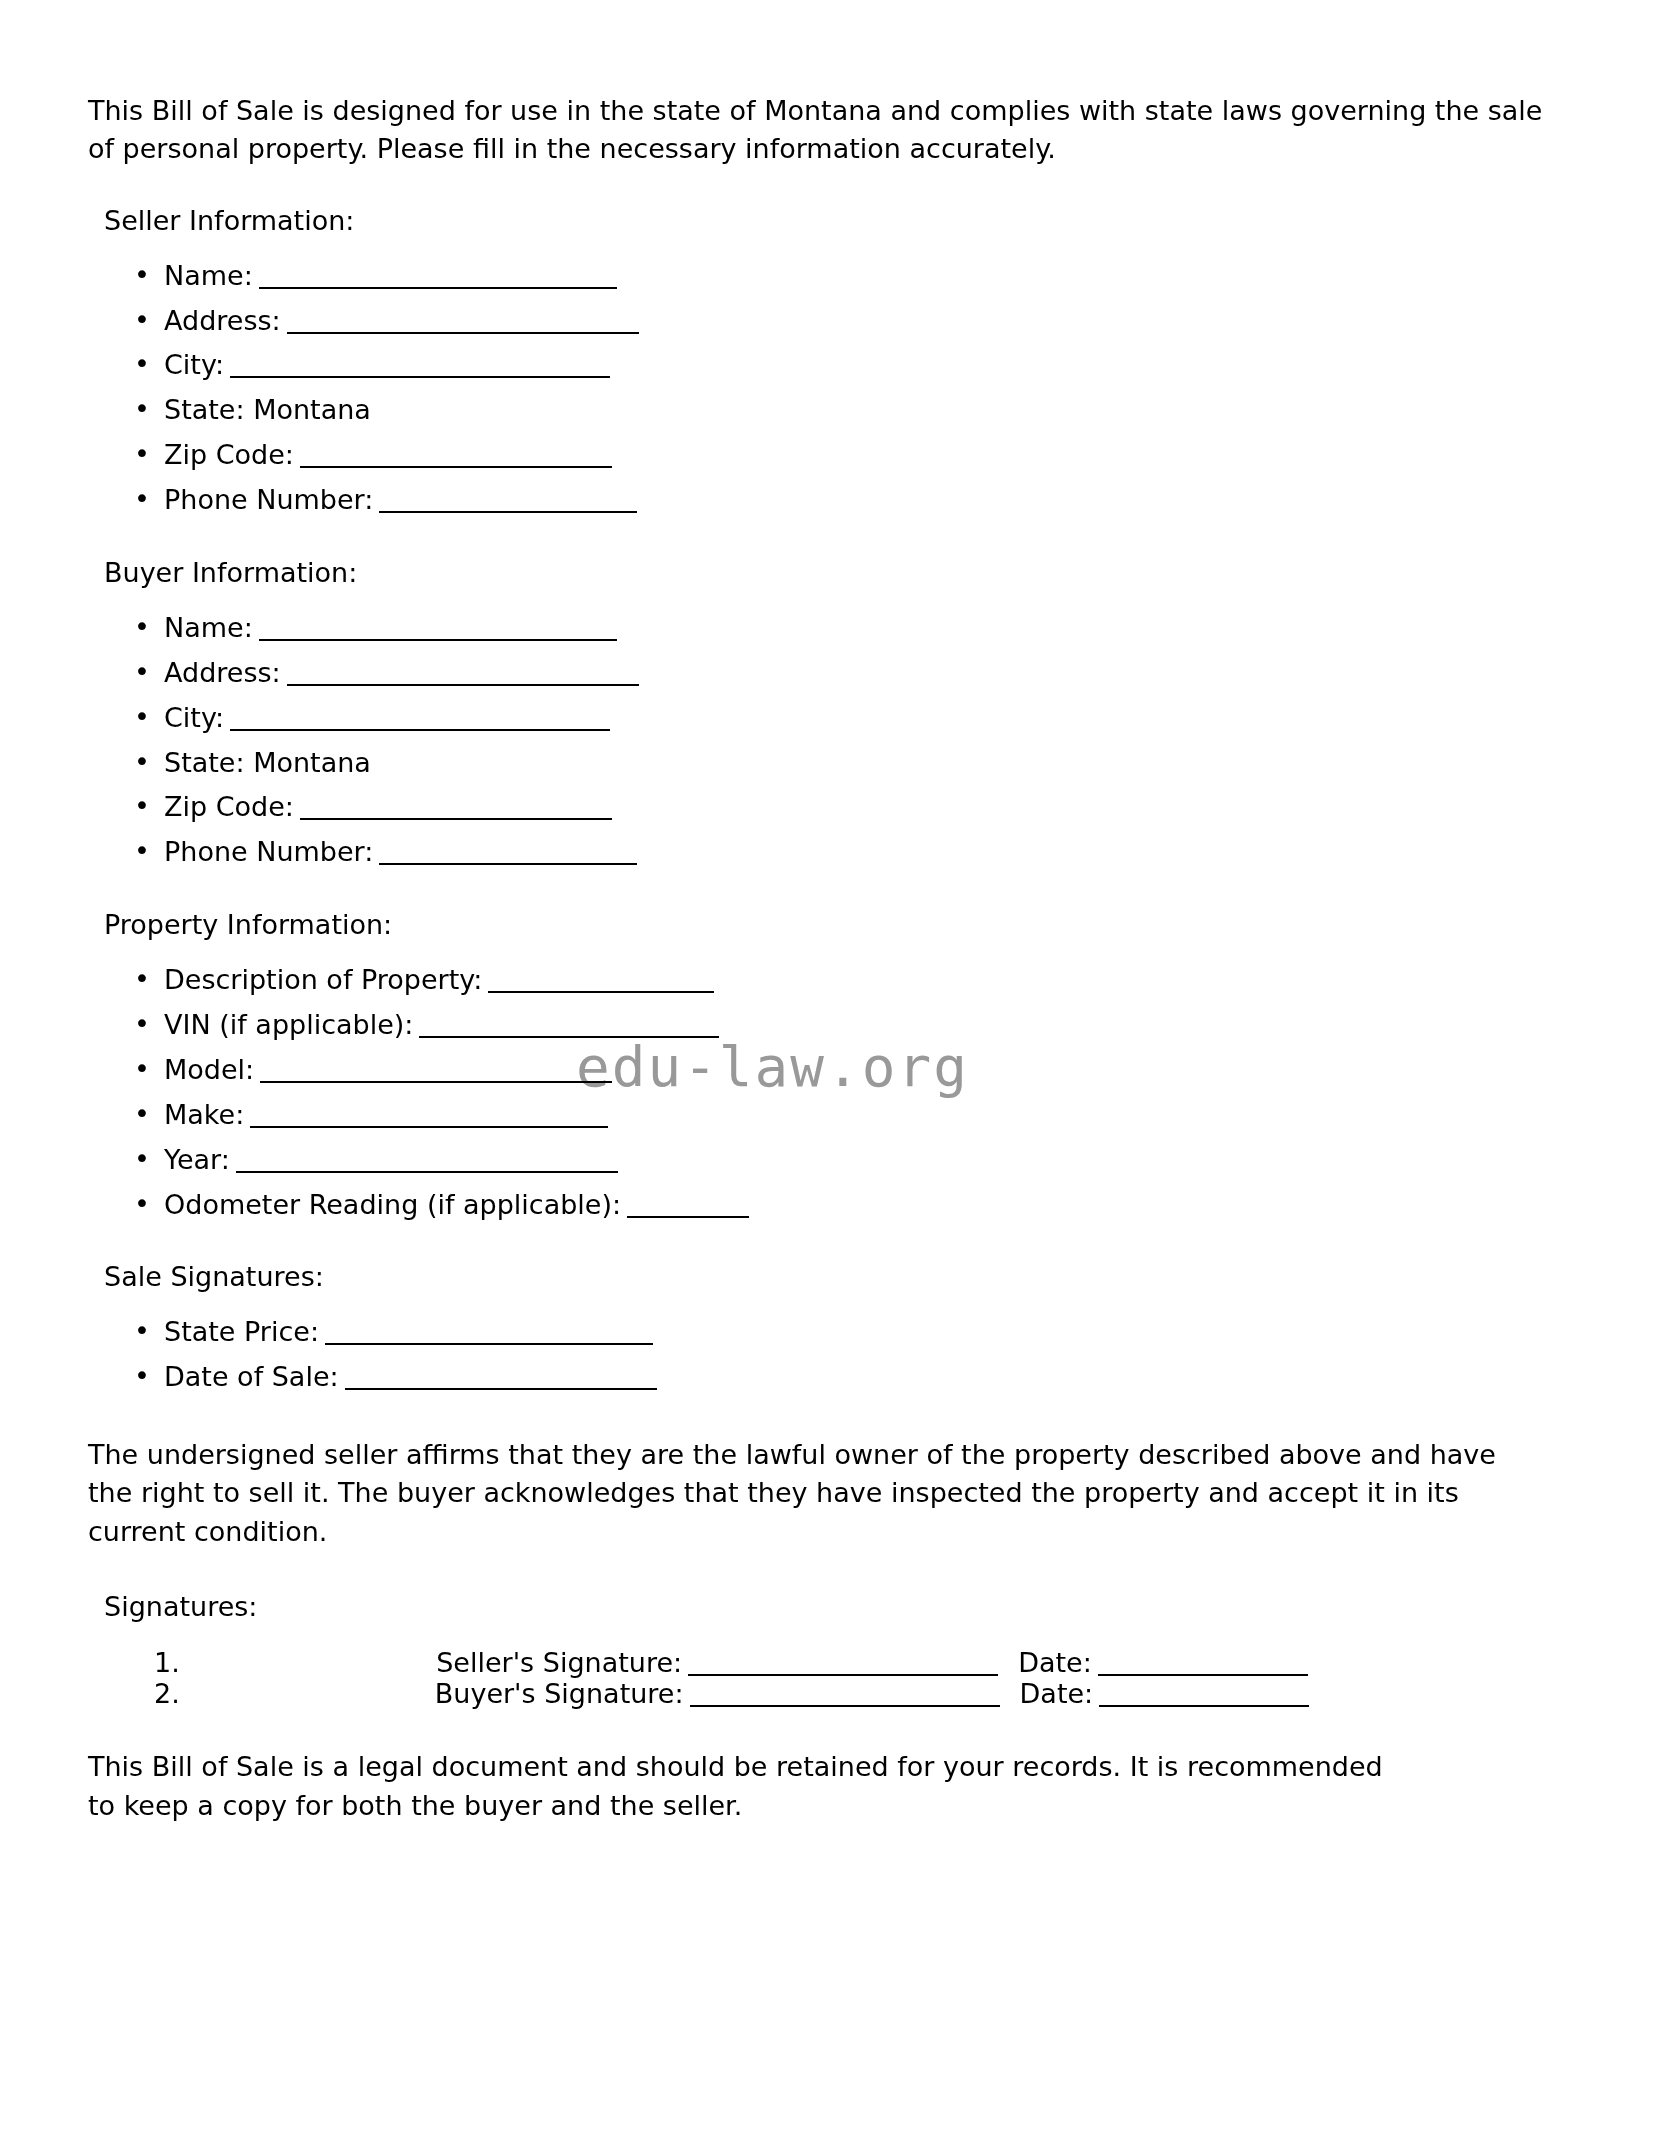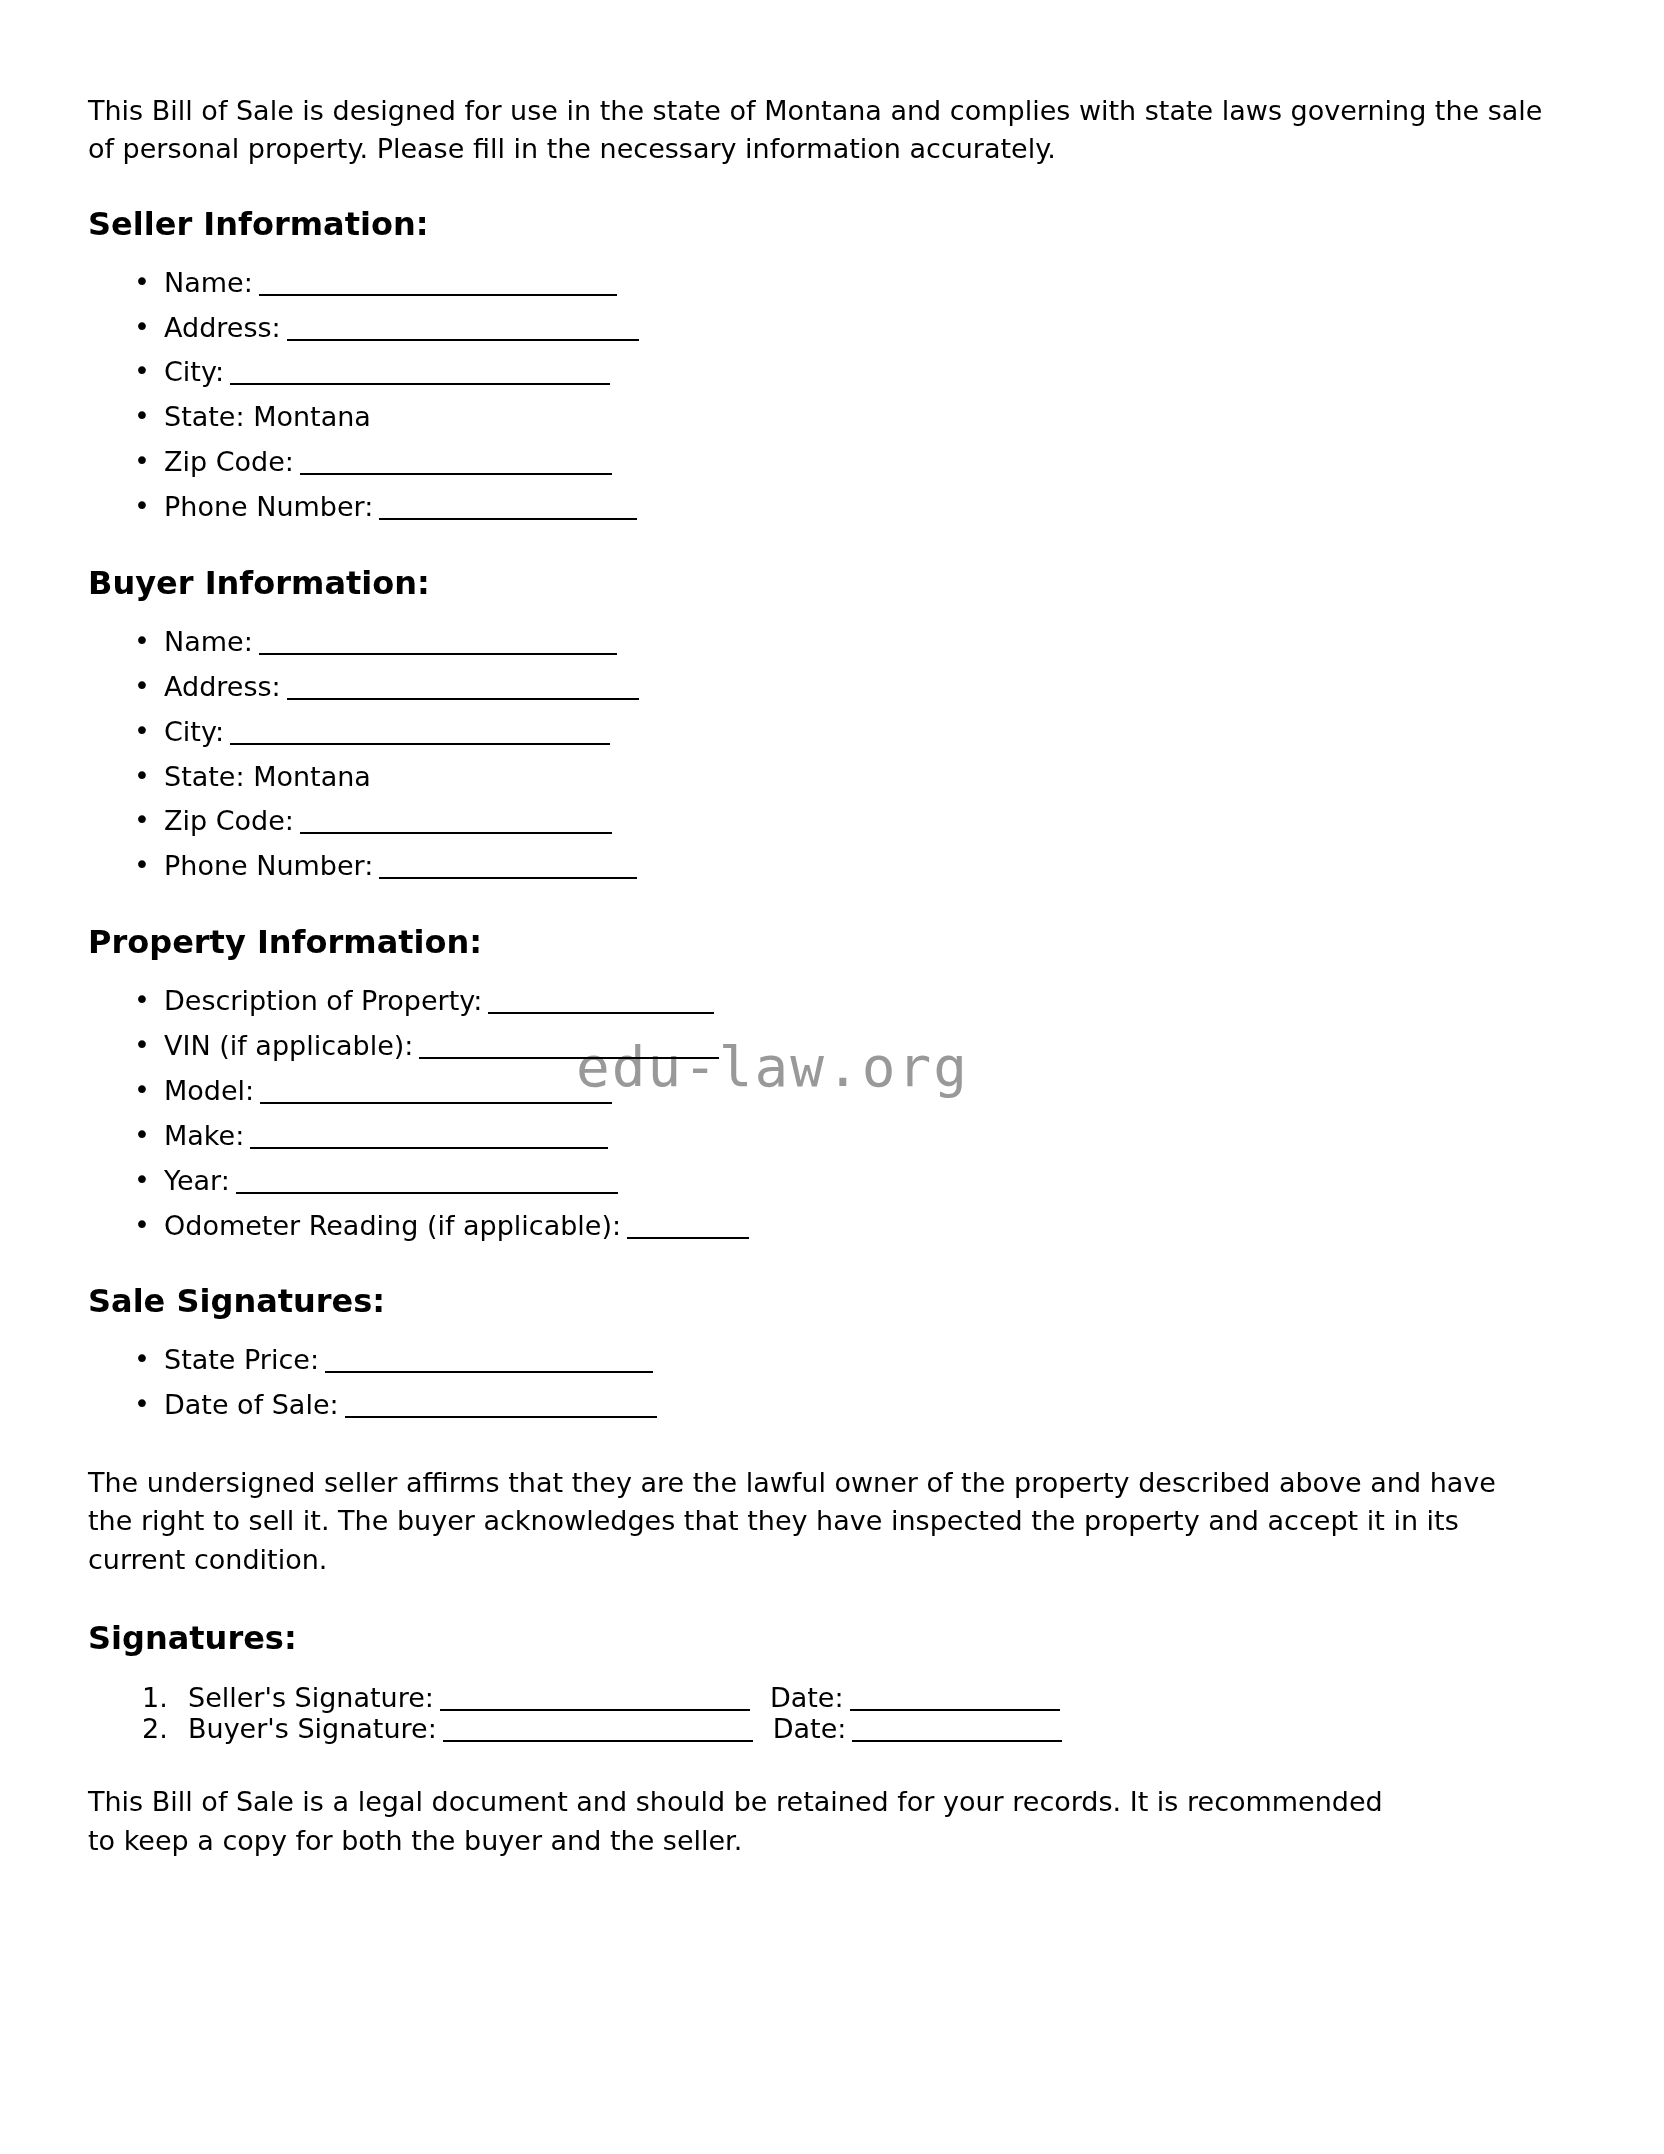--- a/index.html
+++ b/index.html
@@ -68,23 +68,23 @@
   }
 
   .para.affirm {
     margin-top: 44px;
     margin-bottom: 40px;
     max-width: 1430px;
   }
 
   
   .section-heading {
-    font-size: 32px;
-    font-weight: bold;
-    margin: 0 0 26px 0;
+    font-size: 27px;
+    font-weight: normal;
+    margin: 0 0 26px 16px;
   }
 
   
   ul.field-list {
     list-style: none;
     margin: 0 0 42px 0;
     padding: 0 0 0 38px;
   }
 
   ul.field-list > li {
@@ -130,23 +130,24 @@
   .w-year      { width: 382px; }
   .w-odometer  { width: 122px; }
   .w-price     { width: 328px; }
   .w-datesale  { width: 312px; }
   .w-signature { width: 310px; }
   .w-sigdate   { width: 210px; }
 
   
   ol.sig-list {
     list-style: none;
-    margin: 4px;
+    margin: 16px;
     padding: 0 0 0 50px;
     counter-reset: sigcount;
+    text-align: center;
   }
 
   ol.sig-list > li {
     position: relative;
     font-size: 27px;
     line-height: 1.08;
     padding: 0 0 0 46px;
     margin: 0 0 2px 0;
     counter-increment: sigcount;
     white-space: nowrap;

